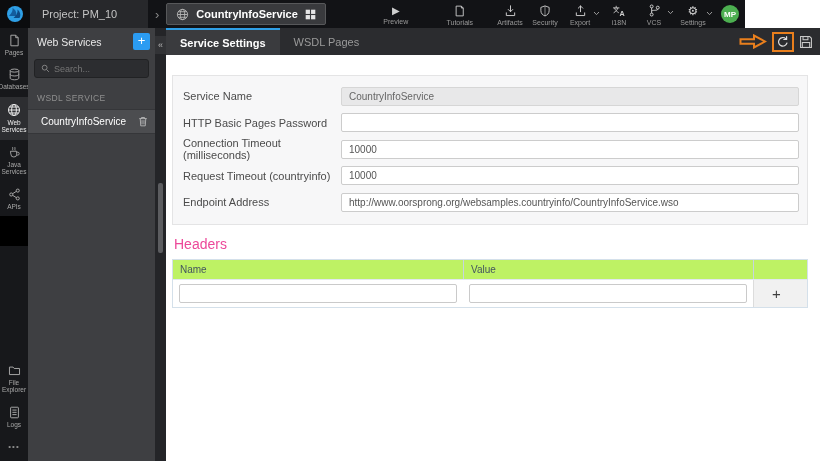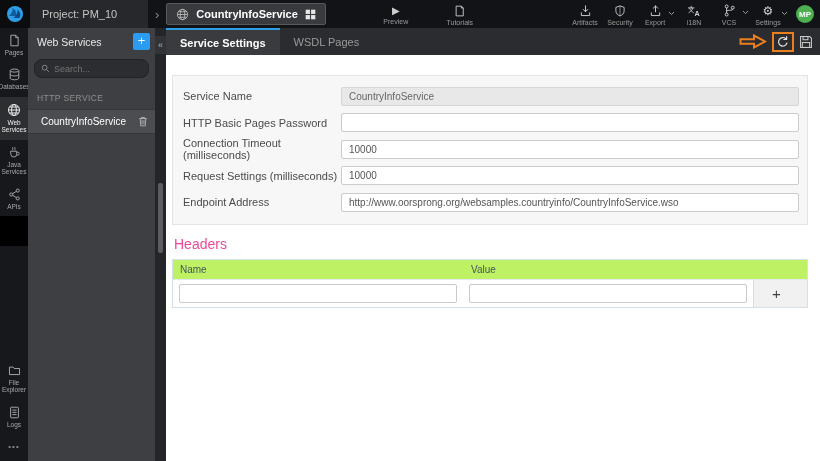--- a/index.html
+++ b/index.html
@@ -1,21 +1,21 @@
 <!DOCTYPE html>
 <html><head>
 <meta charset="utf-8">
 <style>
   * { box-sizing: border-box; margin: 0; padding: 0; }
   html,body { width:820px; height:461px; overflow:hidden; }
   body { font-family:"Liberation Sans", sans-serif; background:#fff; position:relative; }
   svg { display:block; }
 
   
-  .topbar { position:absolute; left:0; top:0; width:820px; height:28px; background:#121316; display:flex; align-items:stretch; z-index:5; }
+  .topbar { position:absolute; left:0; top:0; width:745px; height:28px; background:#121316; display:flex; align-items:stretch; z-index:5; }
   .logo-box { width:30px; background:#0b0c0e; display:flex; align-items:center; justify-content:center; flex:0 0 auto; cursor:pointer; }
   .project-strip { background:#27282b; color:#c4c4c4; font-size:11px; display:flex; align-items:center; padding:0 12px; flex:0 0 auto; min-width:118px; }
   .crumb-chev { color:#8a8a8a; font-size:13px; display:flex; align-items:center; padding:0 7px; }
   .service-tab { align-self:center; height:22px; background:#393a3d; border:1px solid #57585a; border-radius:2px; display:flex; align-items:center; gap:7px; padding:0 9px; color:#c9c9c9; cursor:pointer; }
   .service-tab .st-label { color:#ffffff; font-size:11px; font-weight:bold; }
   .tb-center { display:flex; align-items:center; margin-left:52px; gap:28px; }
   .tb-item { display:flex; flex-direction:column; align-items:center; justify-content:center; gap:2px; color:#bdbdbd; cursor:pointer; min-width:36px; padding-top:2px; }
   .tb-item .tb-label { font-size:7px; color:#9a9a9a; white-space:nowrap; }
   .tb-spacer { flex:1 1 auto; }
   .tb-right { display:flex; align-items:center; gap:3px; padding-right:6px; }
@@ -31,21 +31,21 @@
   .rail-item.active { background:#2d2e31; color:#efefef; }
   .rail-sep { height:30px; background:#000; flex:0 0 auto; }
   .rail-spacer { flex:1 1 auto; }
   .rail-more { text-align:center; color:#8d8d8d; font-size:8px; letter-spacing:1px; padding:8px 0 10px; cursor:pointer; }
 
   
   .svc-panel { position:absolute; left:28px; top:28px; width:127px; height:433px; background:#3e3f42; display:flex; flex-direction:column; z-index:4; }
   .svc-head { height:27px; display:flex; align-items:center; padding:0 5px 0 9px; }
   .svc-title { flex:1; color:#e9e9e9; font-size:10.5px; }
   .svc-add { width:17px; height:17px; background:#2b9cf2; color:#fff; font-size:13px; line-height:15px; text-align:center; border-radius:2px; cursor:pointer; }
-  .svc-search { margin:4px 6px 6px; height:19px; background:#2c2d30; border:1px solid #212224; border-radius:8px; display:flex; align-items:center; gap:4px; padding:0 6px; }
+  .svc-search { margin:4px 6px 6px; height:19px; background:#2c2d30; border:1px solid #212224; border-radius:3px; display:flex; align-items:center; gap:4px; padding:0 6px; }
   .svc-search input { flex:1; min-width:0; background:transparent; border:none; outline:none; color:#a8a8a8; font-size:9px; font-family:"Liberation Sans",sans-serif; }
   .svc-section { padding:9px 9px 6px; color:#8f8f8f; font-size:8.5px; letter-spacing:.4px; }
   .svc-item { height:25px; background:#4c4d50; border-top:1px solid #353639; border-bottom:1px solid #353639; display:flex; align-items:center; padding:0 7px 0 13px; cursor:pointer; }
   .svc-item-name { flex:1; color:#fff; font-size:10px; }
 
   
   .strip { position:absolute; left:155px; top:28px; width:11px; height:433px; background:#242528; z-index:4; }
   .strip-collapse { width:11px; height:18px; margin-top:8px; color:#b5b5b5; font-size:9px; text-align:center; line-height:18px; cursor:pointer; background:#323336; }
   .strip-thumb { position:absolute; left:3px; top:155px; width:5px; height:70px; background:#5c5d60; border-radius:2px; cursor:pointer; }
 
@@ -266,21 +266,21 @@
     <span class="svc-title">Web Services</span>
     <span class="svc-add">+</span>
   </div>
   <div class="svc-search">
     <svg width="9" height="9" viewBox="0 0 16 16" stroke="#8b8b8b" fill="none" stroke-width="1.6">
         <circle cx="6.5" cy="6.5" r="4.3"></circle>
         <line x1="9.8" y1="9.8" x2="14" y2="14"></line>
       </svg>
     <input type="text" placeholder="Search..." style="">
   </div>
-  <div class="svc-section">HTTP SERVICE</div>
+  <div class="svc-section">WSDL SERVICE</div>
   <div class="svc-item">
     <span class="svc-item-name">CountryInfoService</span>
     <svg width="10" height="11" viewBox="0 0 14 16" stroke="#c9c9c9" fill="none" stroke-width="1.1">
         <path d="M1.5 3.8 h11"></path>
         <path d="M4.8 3.8 V2.2 h4.4 v1.6"></path>
         <path d="M3 3.8 l.7 10.5 h6.6 l.7-10.5"></path>
         <line x1="5.6" y1="6" x2="5.6" y2="12.2"></line>
         <line x1="8.4" y1="6" x2="8.4" y2="12.2"></line>
       </svg>
   </div>
@@ -325,21 +325,21 @@
       </div>
       <div class="frow">
         <span class="flabel">HTTP Basic Pages Password</span>
         <input value="" style="">
       </div>
       <div class="frow">
         <span class="flabel">Connection Timeout (milliseconds)</span>
         <input value="10000" style="">
       </div>
       <div class="frow">
-        <span class="flabel">Request Settings (milliseconds)</span>
+        <span class="flabel">Request Timeout (countryinfo)</span>
         <input value="10000" style="">
       </div>
       <div class="frow">
         <span class="flabel">Endpoint Address</span>
         <input value="http://www.oorsprong.org/websamples.countryinfo/CountryInfoService.wso" style="">
       </div>
     </div>
 
     <div class="headers-title">Headers</div>
     <div class="htable">

